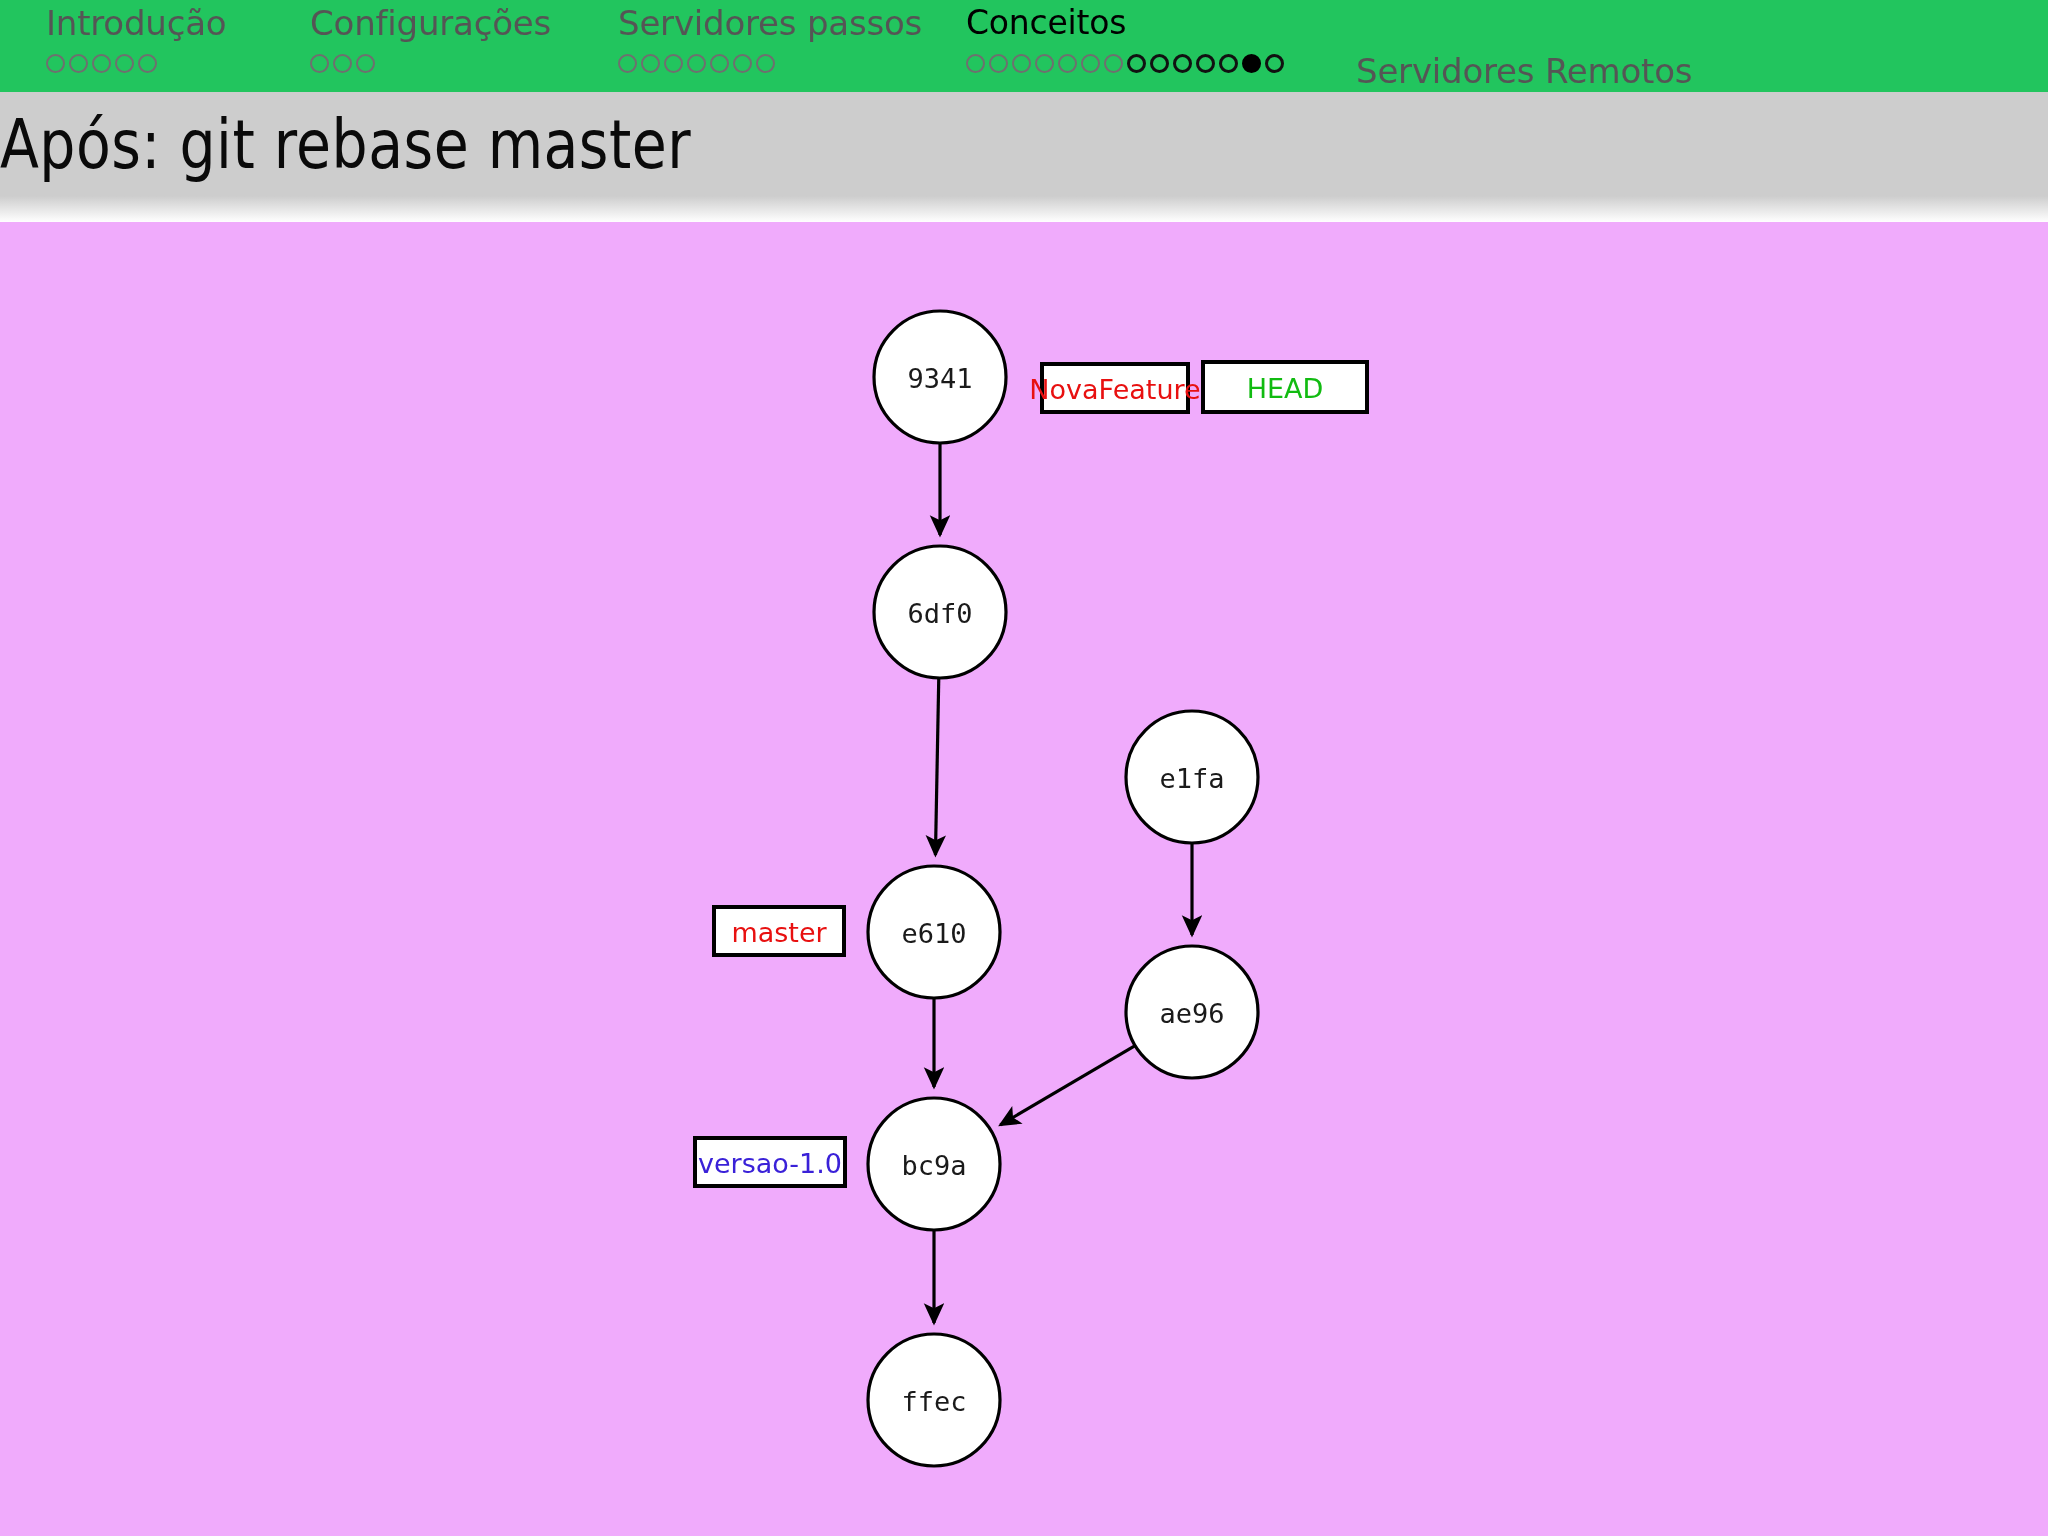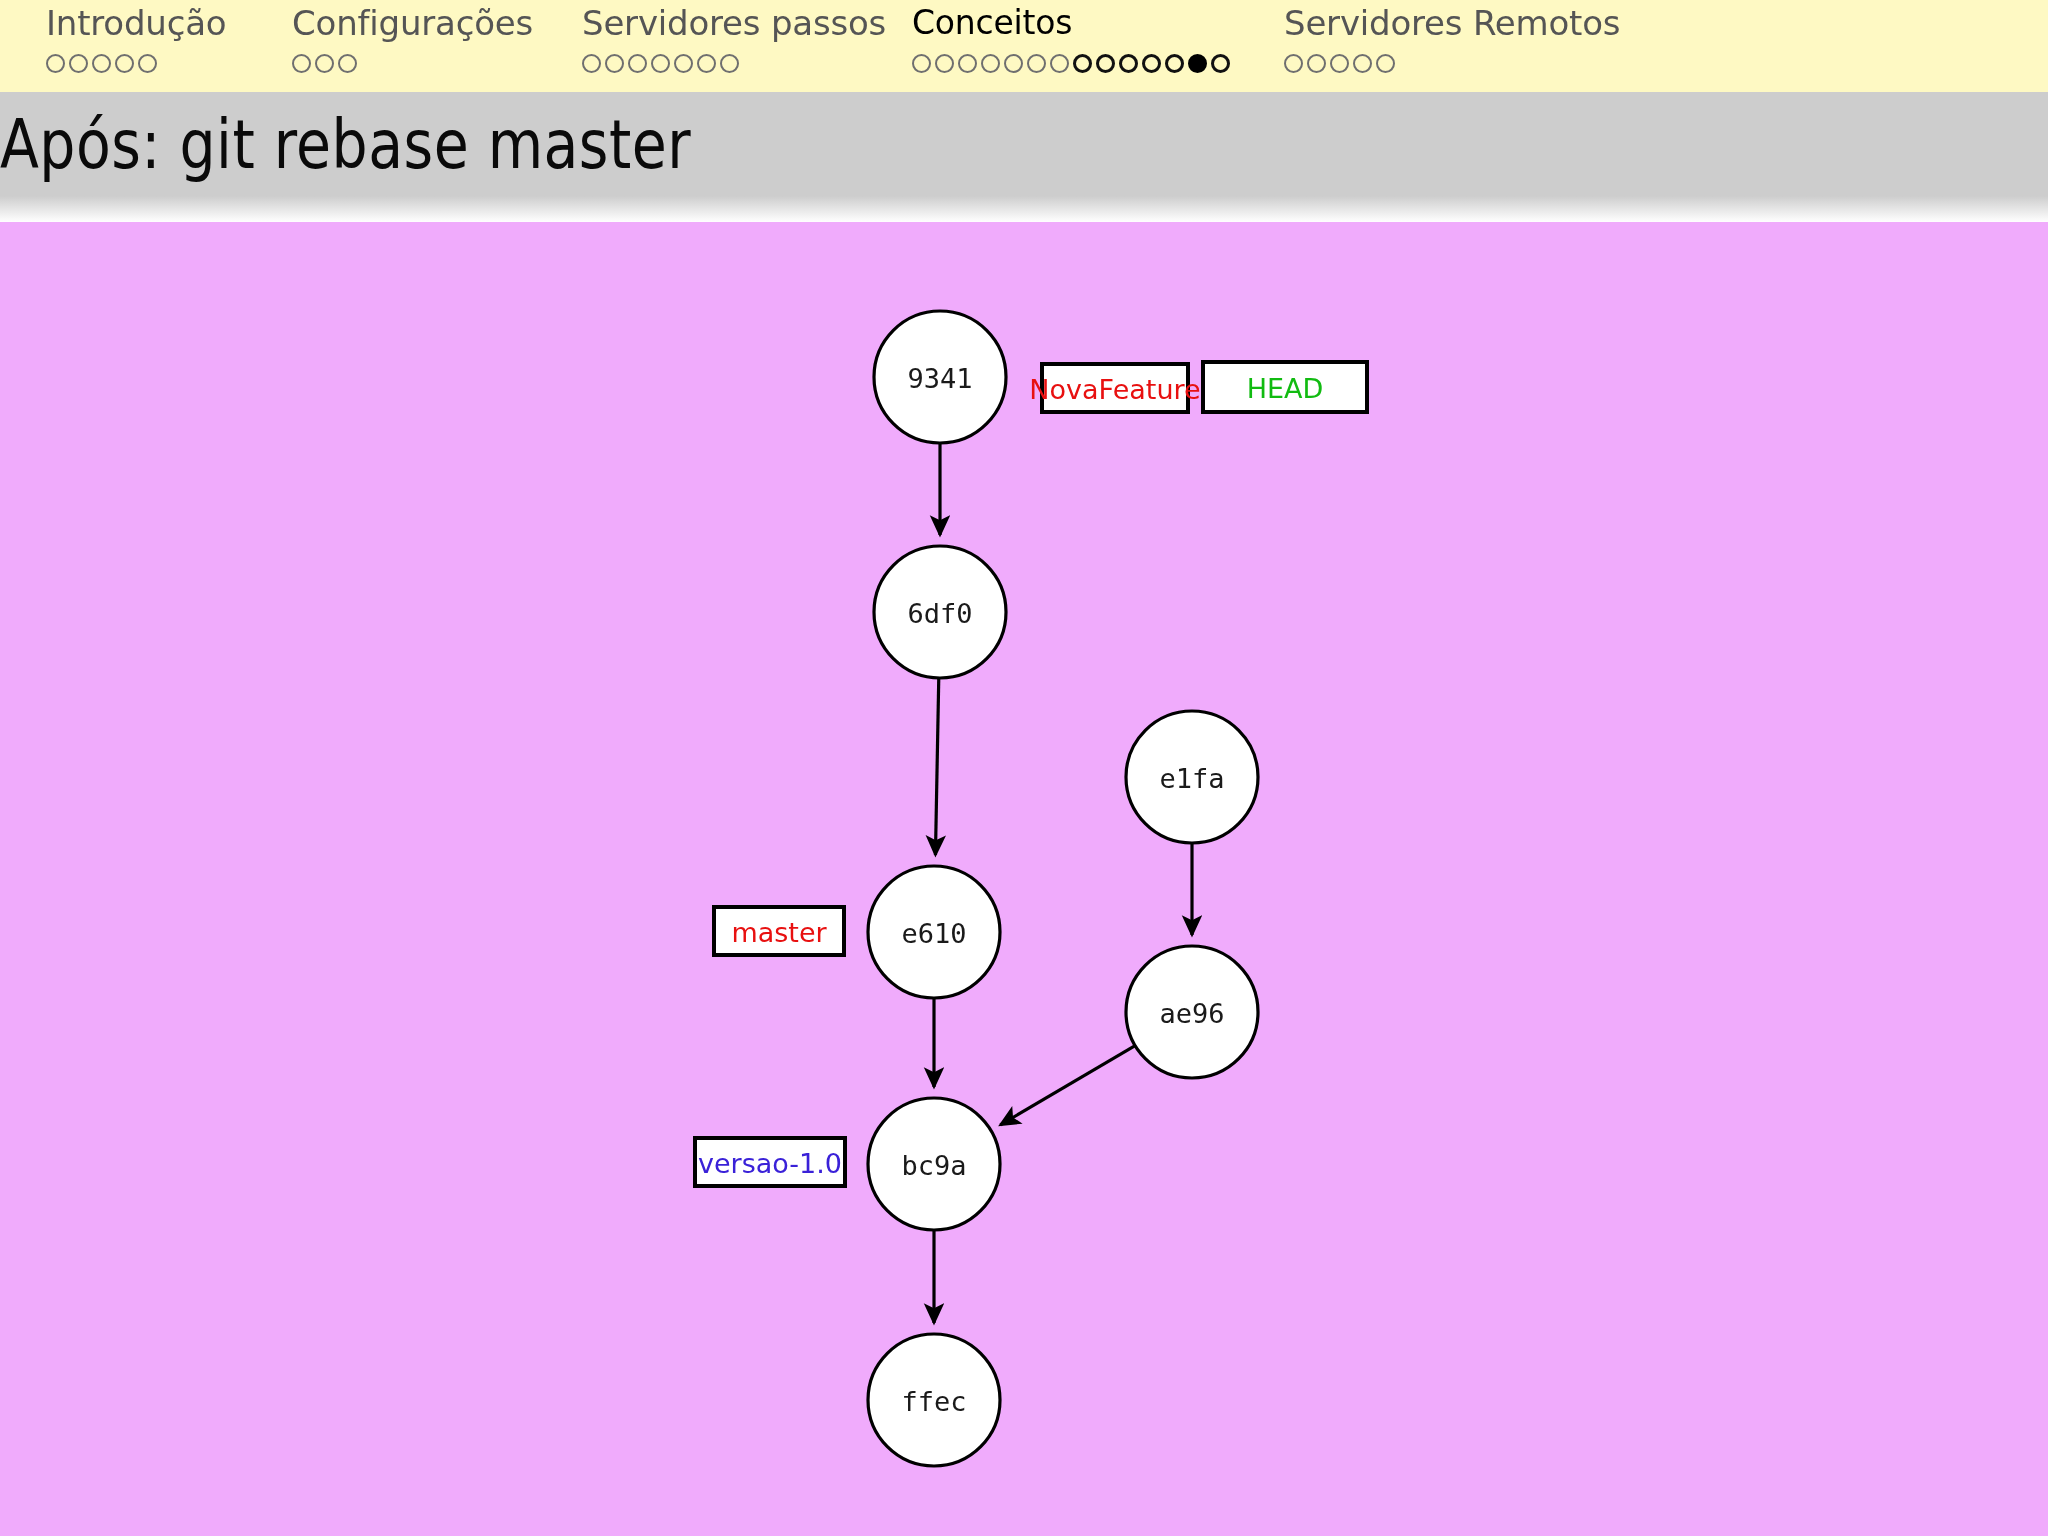--- a/index.html
+++ b/index.html
@@ -14,24 +14,25 @@
     font-family: "DejaVu Sans", sans-serif;
     position: relative;
   }
 
   
   .navbar {
     position: absolute;
     left: 0; top: 0;
     width: 2048px;
     height: 92px;
-    background: #fef9c3;
+    background: #22c55e;
     display: flex;
     align-items: flex-start;
     box-sizing: border-box;
+    gap: 18px;
   }
   .nav-section {
     display: flex;
     flex-direction: column;
     align-items: flex-start;
     box-sizing: border-box;
     padding-top: 2px;
   }
   .nav-label {
     font-family: "DejaVu Sans", sans-serif;
@@ -190,21 +191,21 @@
         <span class="dot"></span>
         <span class="dot dark"></span>
         <span class="dot dark"></span>
         <span class="dot dark"></span>
         <span class="dot dark"></span>
         <span class="dot dark"></span>
         <span class="dot filled"></span>
         <span class="dot dark"></span>
       </div>
     </div>
-    <div class="nav-section" style="width: 390px;">
+    <div class="nav-section" style="width: 390px; margin-top: 48px;">
       <div class="nav-label">Servidores Remotos</div>
       <div class="nav-dots">
         <span class="dot"></span>
         <span class="dot"></span>
         <span class="dot"></span>
         <span class="dot"></span>
         <span class="dot"></span>
       </div>
     </div>
   </div>

